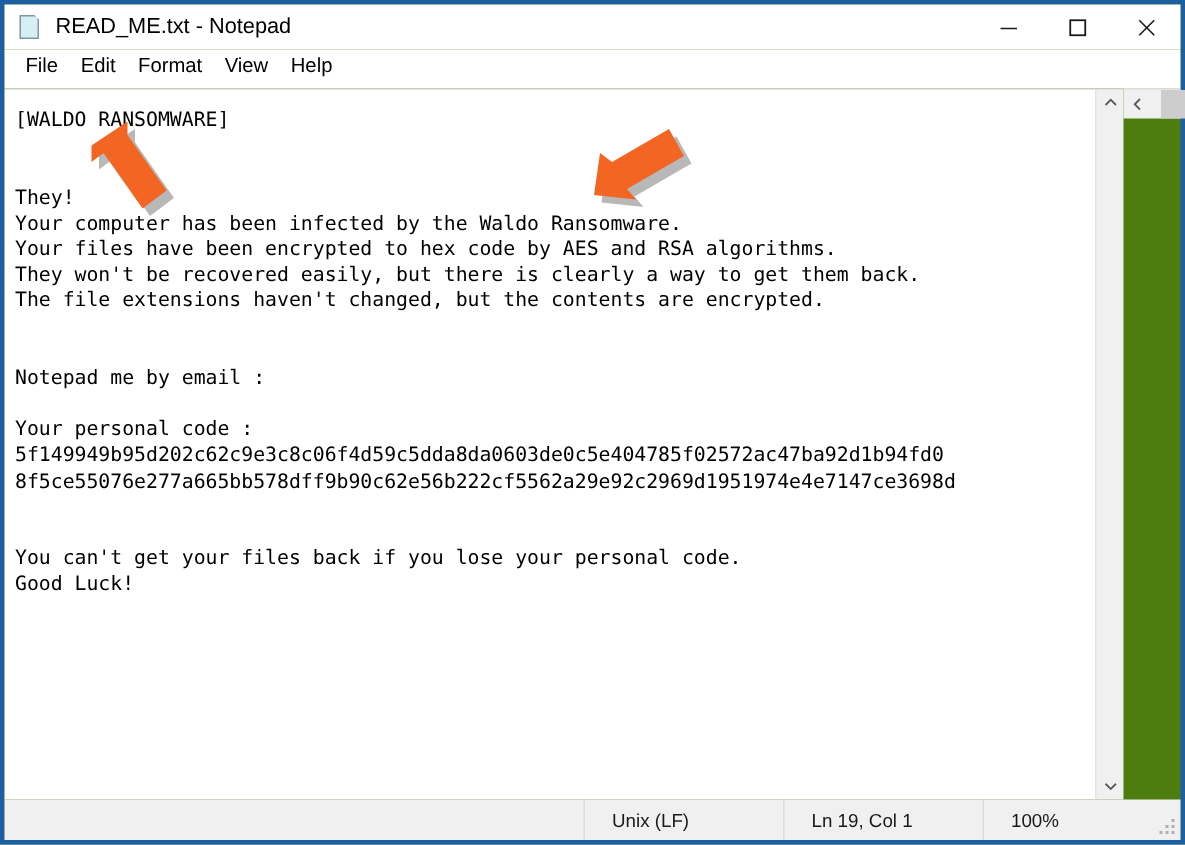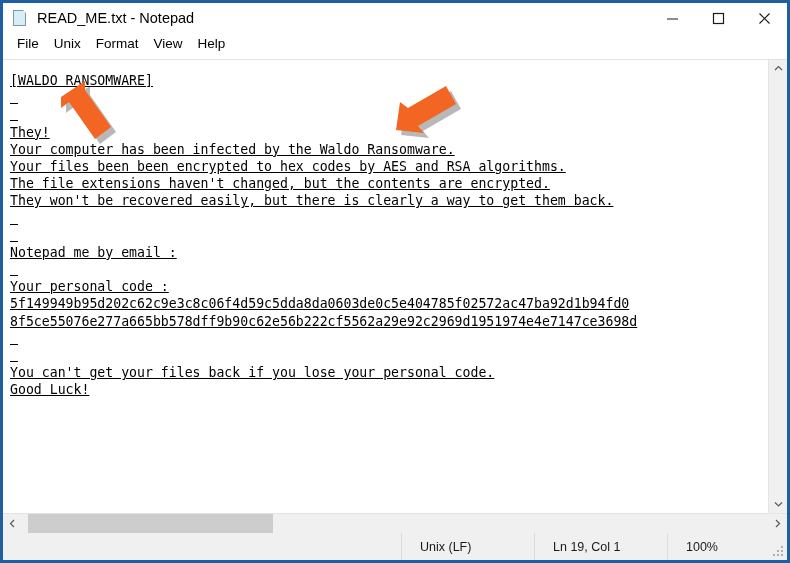--- a/index.html
+++ b/index.html
@@ -98,23 +98,22 @@
     color: #000000;
     padding: 3px 7px 4px 7px;
     white-space: nowrap;
   }
 
   
   .editor-wrap {
     flex: 1 1 auto;
     position: relative;
     display: flex;
-    flex-direction: column;
+    flex-direction: row;
     min-height: 0;
-    text-decoration: underline;
   }
   .editor-row {
     flex: 1 1 auto;
     display: flex;
     min-height: 0;
     border-top: 1px solid #e2e2e2;
   }
   .textarea {
     flex: 1 1 auto;
     position: relative;
@@ -214,21 +213,21 @@
   .status-cell {
     height: 100%;
     display: flex;
     align-items: center;
     padding-left: 18px;
     box-sizing: border-box;
     border-left: 1px solid #dcdcdc;
   }
   .status-cell.c1 { width: 133px; }
   .status-cell.c2 { width: 133px; }
-  .status-cell.c3 { width: 120px; }
+  .status-cell.c3 { width: 132px; }
   .grip {
     position: absolute;
     right: 4px;
     bottom: 4px;
     width: 10px;
     height: 10px;
   }
   .grip i {
     position: absolute;
     width: 2px; height: 2px;
@@ -269,38 +268,38 @@
         <svg width="13" height="13" viewBox="0 0 13 13">
           <line x1="1.5" y1="1.5" x2="11.5" y2="11.5" stroke="#1a1a1a" stroke-width="1.1"></line>
           <line x1="11.5" y1="1.5" x2="1.5" y2="11.5" stroke="#1a1a1a" stroke-width="1.1"></line>
         </svg>
       </div>
     </div>
   </div>
 
   <div class="menubar">
     <div class="menuitem">File</div>
-    <div class="menuitem">Unix</div>
+    <div class="menuitem">Edit</div>
     <div class="menuitem">Format</div>
     <div class="menuitem">View</div>
     <div class="menuitem">Help</div>
   </div>
 
   <div class="editor-wrap">
     <div class="editor-row">
 
       <div class="textarea">
         <div class="doc-line">[WALDO RANSOMWARE]</div>
         <div class="doc-line blank">&nbsp;</div>
         <div class="doc-line blank">&nbsp;</div>
         <div class="doc-line">They!</div>
         <div class="doc-line">Your computer has been infected by the Waldo Ransomware.</div>
-        <div class="doc-line">Your files been been encrypted to hex codes by AES and RSA algorithms.</div>
+        <div class="doc-line">Your files have been encrypted to hex code by AES and RSA algorithms.</div>
+        <div class="doc-line">They won't be recovered easily, but there is clearly a way to get them back.</div>
         <div class="doc-line">The file extensions haven't changed, but the contents are encrypted.</div>
-        <div class="doc-line">They won't be recovered easily, but there is clearly a way to get them back.</div>
         <div class="doc-line blank">&nbsp;</div>
         <div class="doc-line blank">&nbsp;</div>
         <div class="doc-line">Notepad me by email :</div>
         <div class="doc-line blank">&nbsp;</div>
         <div class="doc-line">Your personal code :</div>
         <div class="doc-line">5f149949b95d202c62c9e3c8c06f4d59c5dda8da0603de0c5e404785f02572ac47ba92d1b94fd0</div>
         <div class="doc-line">8f5ce55076e277a665bb578dff9b90c62e56b222cf5562a29e92c2969d1951974e4e7147ce3698d</div>
         <div class="doc-line blank">&nbsp;</div>
         <div class="doc-line blank">&nbsp;</div>
         <div class="doc-line">You can't get your files back if you lose your personal code.</div>

